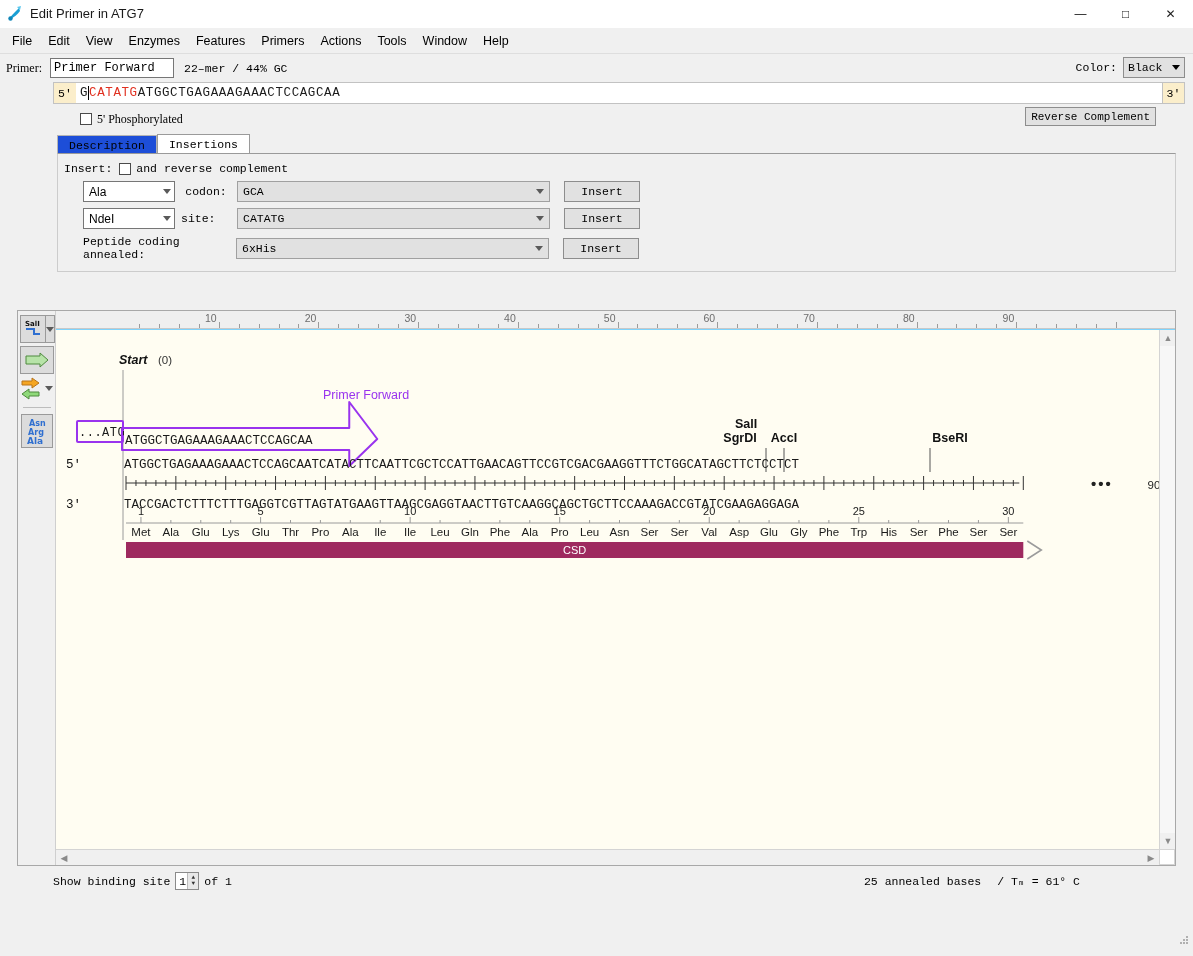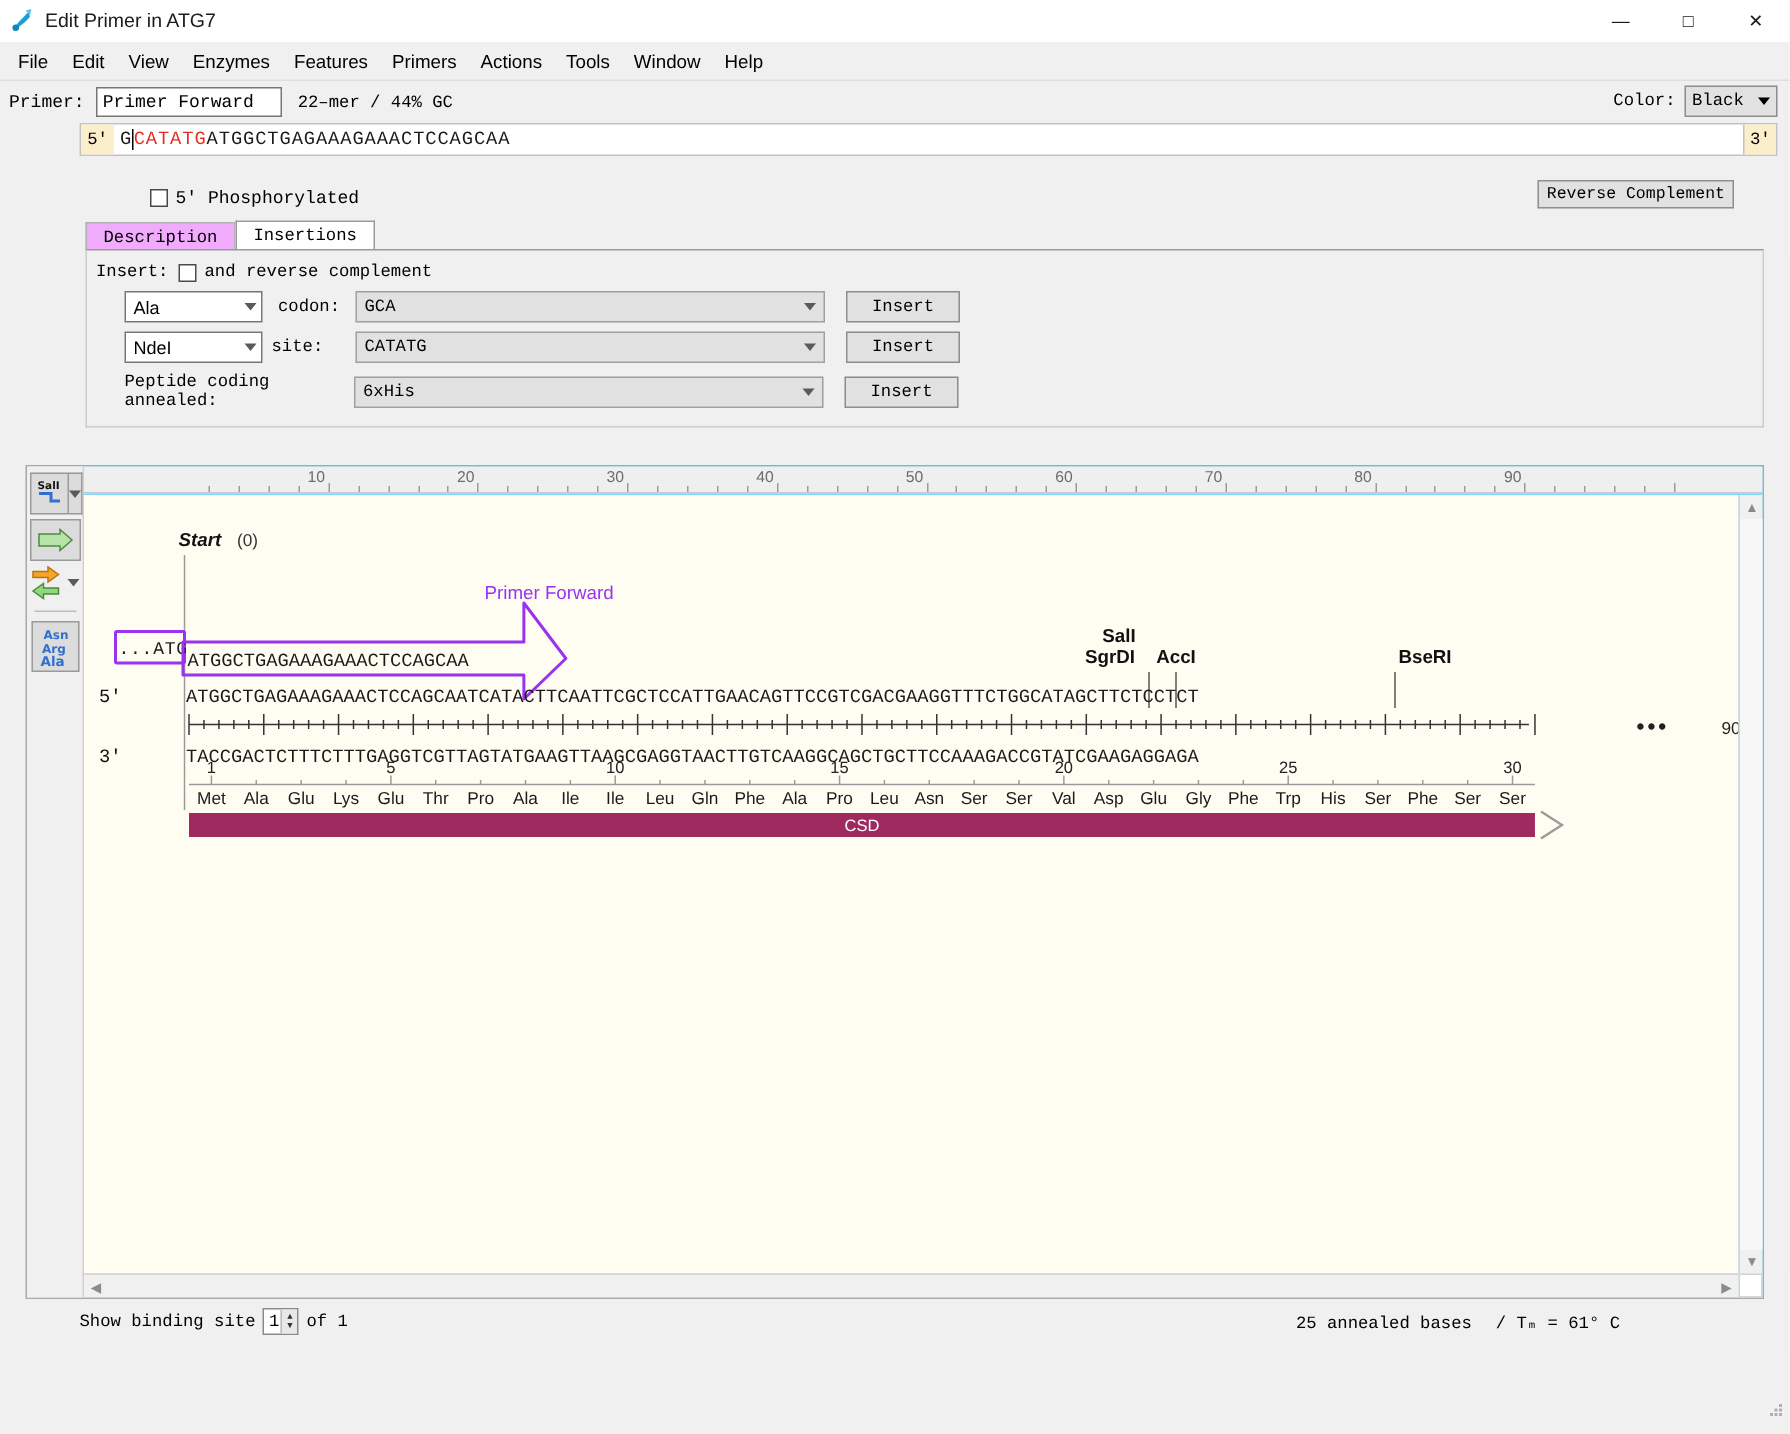--- a/index.html
+++ b/index.html
@@ -24,21 +24,21 @@
   .winbtns{ position:absolute; right:0; top:0; height:28px; display:flex; }
   .winbtn{ width:45px; height:28px; display:flex; align-items:center; justify-content:center;
            font-size:12px; color:#1a1a1a; }
   
   #menubar{ height:25px; background:#f0f0f0; display:flex; align-items:center; padding-left:4px; }
   .menu-item{ padding:3px 8px; font-size:12.5px; color:#000; font-family:"Liberation Sans",sans-serif; }
   #menu-sep{ height:1px; background:#dedede; }
 
   
   #primer-row{ height:28px; display:flex; align-items:center; padding-left:6px; position:relative;}
-  .lbl-mono{ font-family:Liberation Mono, monospace; font-size:12px; }
+  .lbl-mono{ font-family:Liberation Serif, serif; font-size:12px; }
   #primer-name-input{
     width:124px; height:20px; border:1px solid #767676; background:#fff;
     font-family:"Liberation Mono","DejaVu Sans Mono",monospace; font-size:12px;
     padding:1px 3px; margin-left:8px; color:#000;
   }
   #primer-stats{ margin-left:10px; font-family:"Liberation Mono","DejaVu Sans Mono",monospace; font-size:11.5px; color:#000;}
   #color-area{ position:absolute; right:8px; top:3px; display:flex; align-items:center; }
   #color-label{ font-family:"Liberation Mono","DejaVu Sans Mono",monospace; font-size:11.5px; margin-right:6px; }
   #color-select{
     width:62px; height:21px; border:1px solid #8d8d8d; background:#e1e1e1;
@@ -54,33 +54,33 @@
   #seq-body{ flex:1; display:flex; align-items:center; padding-left:4px;
              font-family:"Liberation Mono","DejaVu Sans Mono",monospace; font-size:12.5px; letter-spacing:0.6px; }
   #seq-body .blk{ color:#1a1a1a; }
   #seq-body .red{ color:#e03020; }
   #caret-bar{ display:inline-block; width:1px; height:14px; background:#000; margin:0 0px; }
   #seq-right{ width:22px; background:#fbeecb; display:flex; align-items:center; justify-content:center;
             font-family:"Liberation Mono","DejaVu Sans Mono",monospace; font-size:11.5px;
             border-left:1px solid #c2c2c2;}
 
   
-  #phospho-row{ height:22px; display:flex; align-items:center; padding-left:100px; margin-top:17px; position:relative;}
+  #phospho-row{ height:22px; display:flex; align-items:center; padding-left:80px; margin-top:4px; position:relative;}
   .cbox{ width:12px;height:12px;border:1px solid #4a4a4a;background:#fff;display:inline-block;margin-right:5px;}
   #revcomp-btn{
     position:absolute; right:37px; top:-1px; height:19px; min-width:116px;
     border:1px solid #8d8d8d; background:#e1e1e1;
     font-family:"Liberation Mono","DejaVu Sans Mono",monospace; font-size:11px;
     display:flex; align-items:center; justify-content:center; padding:0 5px;
   }
 
   
   #tabs{ margin-left:57px; margin-top:4px; display:flex; align-items:flex-end; height:19px;}
   .tab{ height:18px; padding:1px 11px 0 11px; border:1px solid #b4b4b4; border-bottom:none;
-        background:#f0abfc; font-family:"Liberation Mono","DejaVu Sans Mono",monospace; font-size:11.5px;
+        background:#1d4ed8; font-family:"Liberation Mono","DejaVu Sans Mono",monospace; font-size:11.5px;
         display:flex;align-items:center;}
   .tab.active{ background:#fff; height:19px; border-color:#9a9a9a; }
   #tab-panel{
     margin:0 17px 0 57px; border:1px solid #ccc; border-top:1px solid #9a9a9a; background:#f0f0f0;
     height:119px; position:relative;
   }
   #insert-cb-row{ display:flex; align-items:center; padding:8px 0 0 6px;
     font-family:"Liberation Mono","DejaVu Sans Mono",monospace; font-size:11.5px;}
   .ins-row{ display:flex; align-items:center; margin-top:6px; padding-left:25px; }
   .combo-small{

